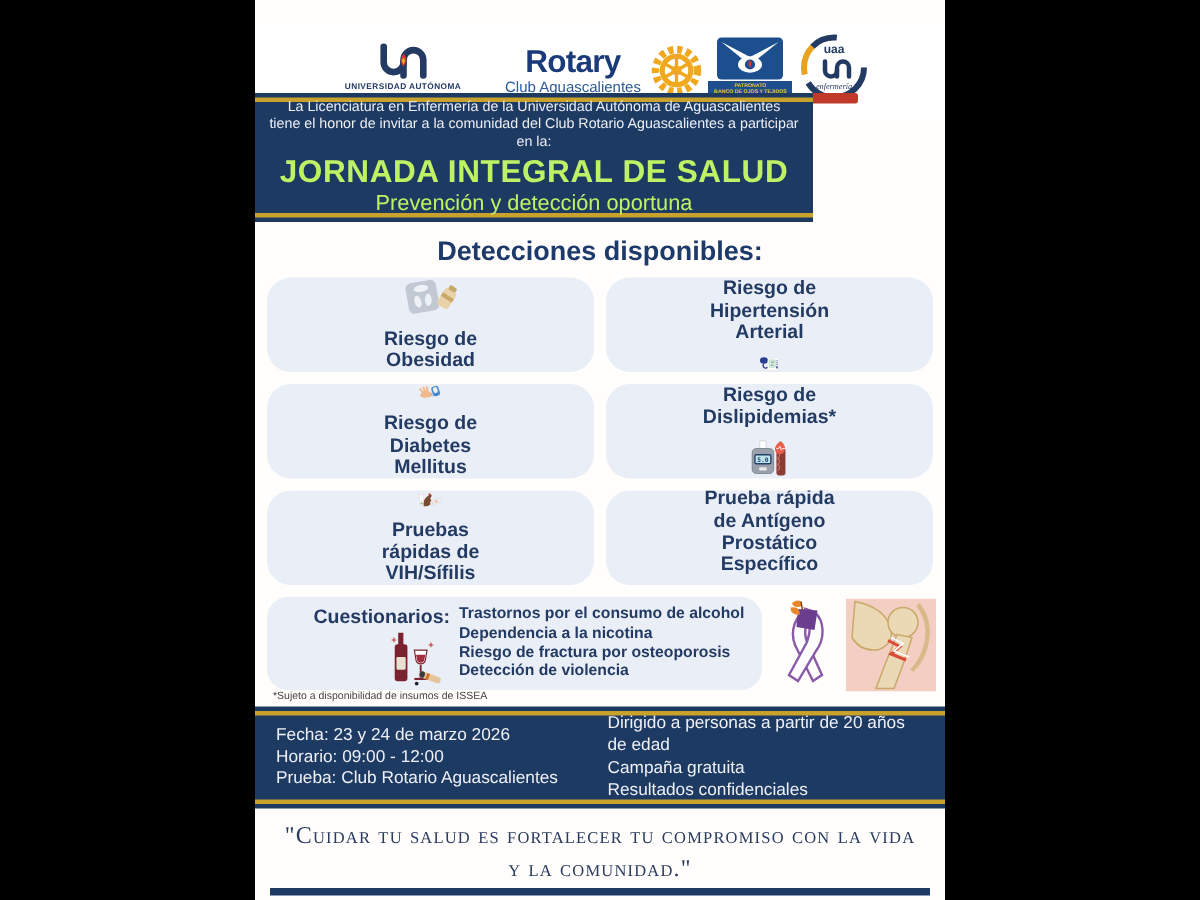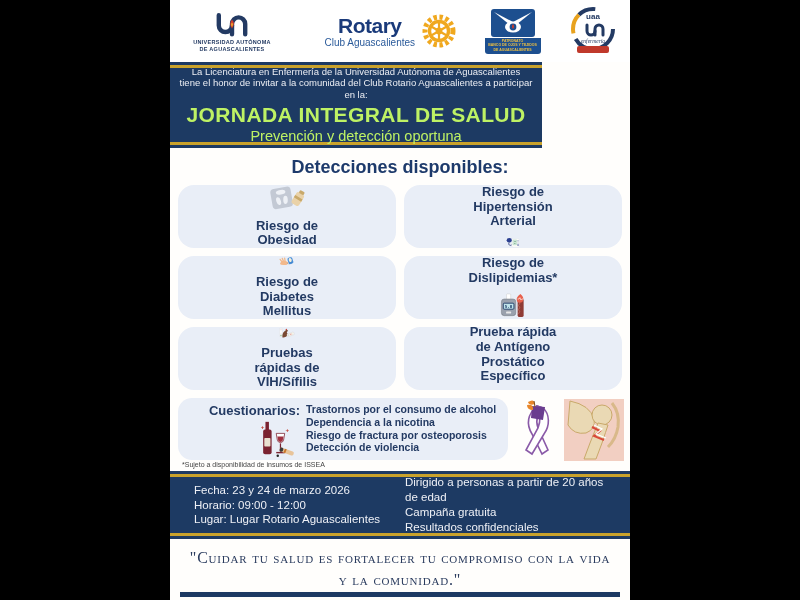--- a/index.html
+++ b/index.html
@@ -1,22 +1,22 @@
 <!DOCTYPE html>
 <html><head>
 <meta charset="utf-8">
 <style>
   html,body{margin:0;padding:0;background:#000;}
   .stage{position:relative;width:800px;height:600px;background:#000;overflow:hidden;
          font-family:"Liberation Sans",sans-serif;}
   .flyer{position:absolute;left:170px;top:0;width:460px;height:600px;background:#fffefc;}
 
   
-  .logos{position:absolute;left:0;top:0;width:460px;height:62px;background:#fff;
-         display:flex;align-items:center;justify-content:space-between;padding:0 12px;box-sizing:border-box;}
+  .logos{position:absolute;left:0;top:16px;width:460px;height:62px;background:#fff;
+         display:flex;align-items:center;justify-content:center;padding:0 12px;box-sizing:border-box;}
   .uaa-logo{display:flex;flex-direction:column;align-items:center;width:100px;}
   .uaa-cap{font-size:5.5px;font-weight:bold;color:#233a63;letter-spacing:.3px;line-height:1.25;text-align:center;}
   .rotary{display:flex;align-items:center;gap:6px;margin-left:18px;}
   .rotary-texts{display:flex;flex-direction:column;align-items:center;line-height:1;}
   .rotary-name{font-size:21px;font-weight:bold;color:#1a3a7a;letter-spacing:-.5px;}
   .rotary-club{font-size:10px;color:#2a5a9a;margin-top:2px;}
   .patronato{display:flex;flex-direction:column;align-items:center;width:62px;}
   .pat-band{background:#1d4f8f;width:56px;border-radius:0 0 3px 3px;padding:1px 0 2px;text-align:center;}
   .pat-band div{font-size:3.5px;color:#f0c040;line-height:1.2;font-weight:bold;}
   .enf-logo{width:50px;display:flex;justify-content:center;}
@@ -47,21 +47,21 @@
   .quest-items{flex:1;}
   .quest-items div{font-size:10.5px;font-weight:bold;color:#233a63;line-height:1.22;}
   .ribbon-wrap{position:absolute;left:344px;top:398px;}
   .hip-wrap{position:absolute;left:394px;top:399px;}
 
   .footnote{position:absolute;left:12px;top:461px;font-size:7px;color:#444;}
 
   
   .info-box{position:absolute;left:0;top:471px;width:460px;height:68px;background:#1d3a63;box-sizing:border-box;padding:3px 0;}
   .info-inner{border-top:3px solid #c9a22c;border-bottom:3px solid #c9a22c;height:100%;box-sizing:border-box;
-              display:flex;align-items:center;padding:0 24px;gap:10px;}
+              display:flex;align-items:center;padding:0 14px;gap:10px;}
   .info-col{flex:1;}
   .info-col div{font-size:11.5px;color:#eef0f6;line-height:1.3;}
 
   .quote{position:absolute;left:15px;top:547px;width:430px;text-align:center;
          font-family:"Liberation Serif",serif;font-variant:small-caps;font-size:16px;
          letter-spacing:.8px;color:#2a3b5e;line-height:1.35;}
   .bottom-bar{position:absolute;left:10px;top:592px;width:440px;height:5px;background:#1d3a63;}
 </style>
 </head>
 <body>
@@ -314,21 +314,21 @@
       </svg>
     </div>
 
     <div class="footnote">*Sujeto a disponibilidad de insumos de ISSEA</div>
 
     <div class="info-box">
       <div class="info-inner">
         <div class="info-col">
           <div>Fecha: 23 y 24 de marzo 2026</div>
           <div>Horario: 09:00 - 12:00</div>
-          <div>Lugar: Lugar Rotario Aguascalientes</div>
+          <div>Prueba: Club Rotario Aguascalientes</div>
         </div>
         <div class="info-col">
           <div>Dirigido a personas a partir de 20 años de edad</div>
           <div>Campaña gratuita</div>
           <div>Resultados confidenciales</div>
         </div>
       </div>
     </div>
 
     <div class="quote">"Cuidar tu salud es fortalecer tu compromiso con la vida y la comunidad."</div>

